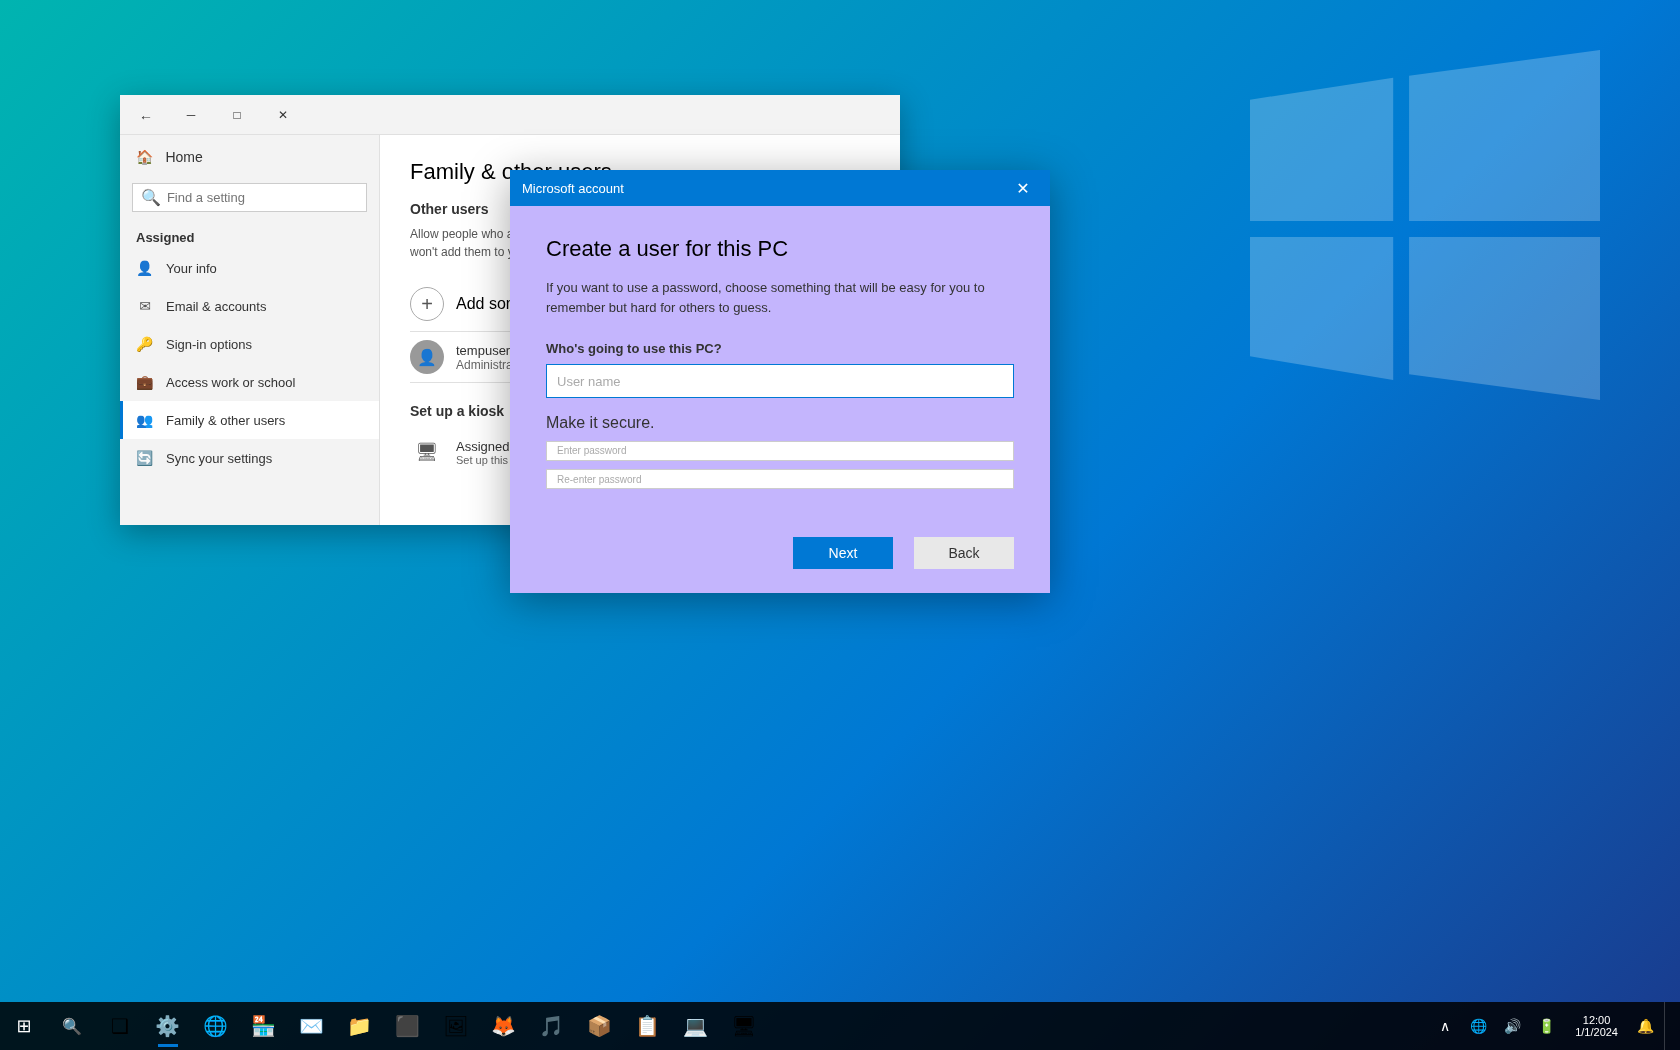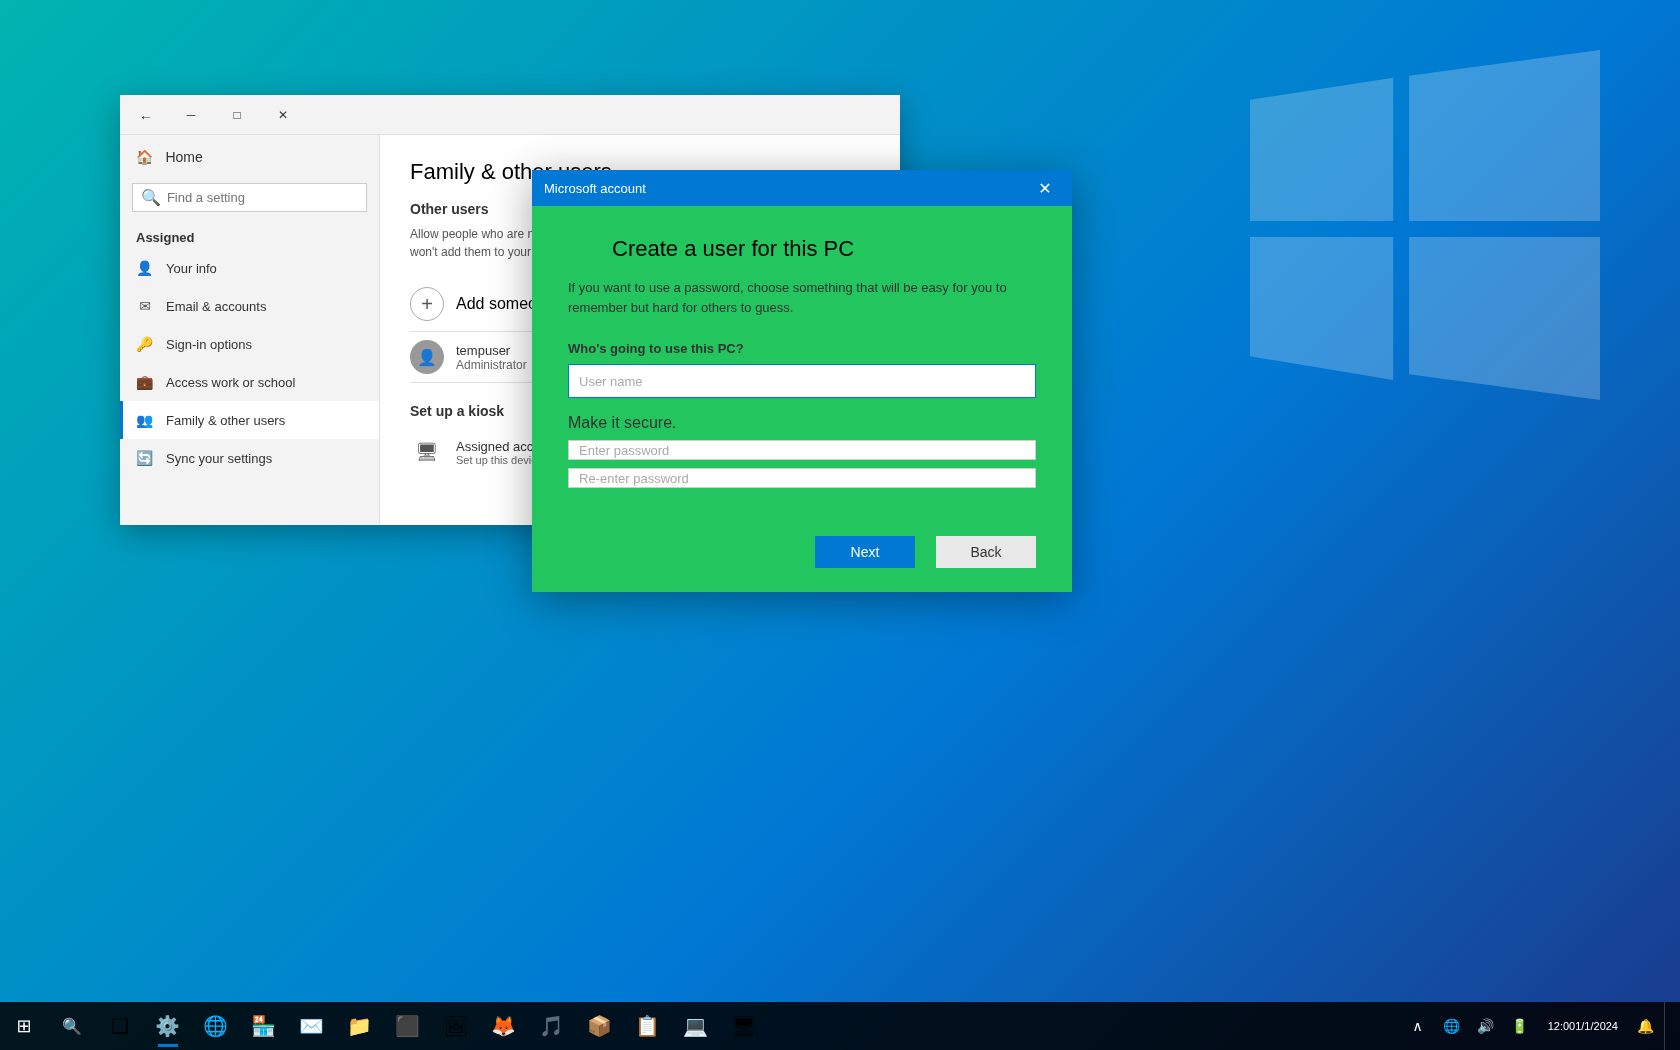--- a/index.html
+++ b/index.html
@@ -234,23 +234,23 @@
       flex-shrink: 0;
     }
     .kiosk-info { display: flex; flex-direction: column; }
     .kiosk-name { font-size: 13px; color: #333; }
     .kiosk-desc { font-size: 11px; color: #666; white-space: nowrap; overflow: hidden; text-overflow: ellipsis; max-width: 300px; }
 
     
     .ms-dialog {
       position: absolute;
       top: 170px;
-      left: 532px;
+      left: 510px;
       width: 540px;
-      background: #22c55e;
+      background: #c4b5fd;
       box-shadow: 0 8px 40px rgba(0,0,0,0.35);
       display: flex;
       flex-direction: column;
     }
     .ms-dialog-titlebar {
       height: 36px;
       background: #0078d4;
       display: flex;
       align-items: center;
       padding: 0 12px;
@@ -275,21 +275,20 @@
     }
 
     .ms-dialog-body {
       padding: 30px 36px 24px 36px;
     }
     .ms-page-title {
       font-size: 22px;
       font-weight: 300;
       color: #000;
       margin-bottom: 16px;
-      margin-left: 44px;
     }
     .ms-desc {
       font-size: 13px;
       color: #333;
       line-height: 1.5;
       margin-bottom: 24px;
     }
     .ms-field-label {
       font-size: 13px;
       color: #333;
@@ -312,21 +311,21 @@
       color: #333;
       font-weight: 400;
       margin-bottom: 8px;
       margin-top: 16px;
     }
     .ms-password-input {
       width: 100%;
       height: 18px;
       border: 1px solid #ccc;
       padding: 9px 10px;
-      font-size: 13px;
+      font-size: 10px;
       outline: none;
       margin-bottom: 8px;
       color: #333;
     }
     .ms-password-input::placeholder { color: #aaa; }
 
     .ms-dialog-footer {
       display: flex;
       justify-content: flex-end;
       gap: 21px;
@@ -410,21 +409,21 @@
       height: 48px;
       display: flex;
       align-items: center;
       justify-content: center;
       cursor: pointer;
       color: #fff;
       font-size: 14px;
     }
     .tray-clock {
       display: flex;
-      flex-direction: row;
+      flex-direction: column;
       align-items: center;
       justify-content: center;
       cursor: pointer;
       padding: 0 10px;
       color: #fff;
       font-size: 11px;
       height: 48px;
     }
     .tray-show-desktop {
       width: 8px;

